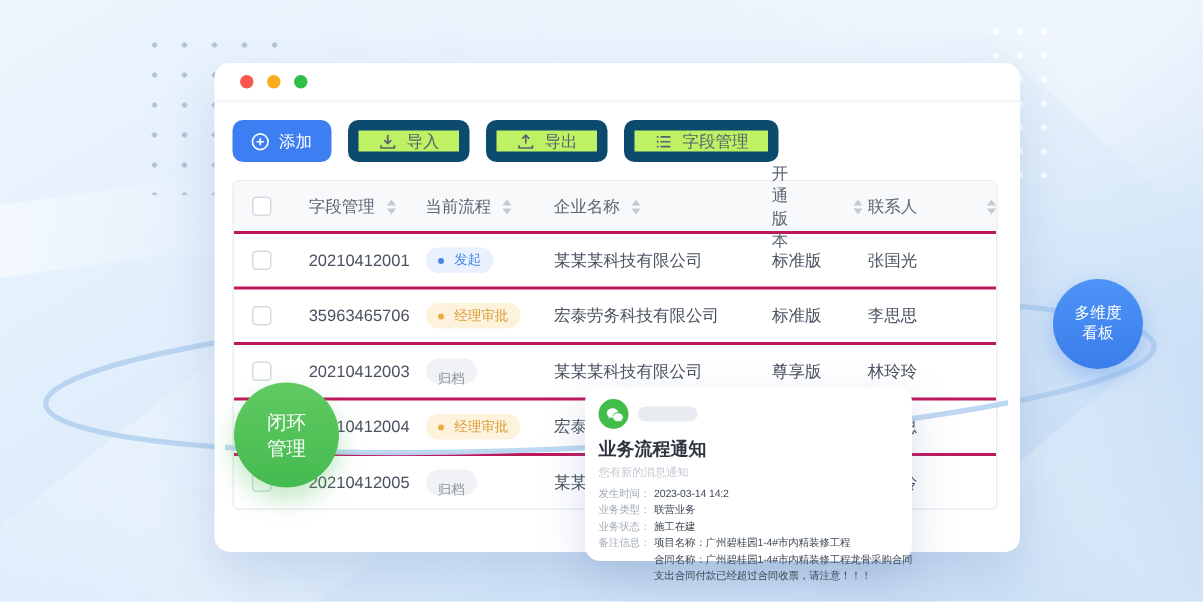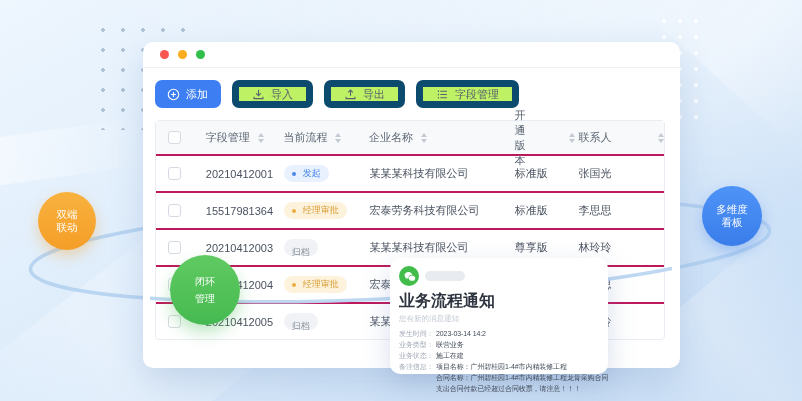--- a/index.html
+++ b/index.html
@@ -64,33 +64,33 @@
   .b-orange { background:#fdf3dc; color:#d99c35; } .b-orange .dot { background:#e8ae3f; }
   .b-gray { background:#f0f2f5; color:#8b939e;flex-direction:column; } .b-gray .dot { background:#a4abb5; }
 
   
   .circle { position:absolute; z-index:4; border-radius:50%; display:flex; flex-direction:column;
     align-items:center; justify-content:center; color:#fff; text-align:center; }
   .c-left  { left:38px;  top:192px; width:58px; height:58px; font-size:10.5px; line-height:13px;
              background:linear-gradient(180deg,#f9b23f,#f49e27); box-shadow:0 6px 14px rgba(244,160,40,.35); }
   .c-right { left:702px; top:186px; width:60px; height:60px; font-size:10.5px; line-height:13px;
              background:linear-gradient(180deg,#4e93f7,#3a7deb); box-shadow:0 6px 14px rgba(70,130,235,.35); }
-  .c-green { left:170px; top:255px; width:70px; height:70px; font-size:10px; line-height:17px;
+  .c-green { left:156px; top:255px; width:70px; height:70px; font-size:13px; line-height:17px;
              background:linear-gradient(180deg,#60ca61,#45ba50); box-shadow:0 8px 16px rgba(80,190,95,.35); }
   .c-red   { left:479px; top:273px; width:56px; height:56px; font-size:12px; line-height:15px;
              background:linear-gradient(180deg,#f98c82,#f4756c); box-shadow:0 8px 16px rgba(245,125,115,.35); }
 
   
   .popup { position:absolute; z-index:4; left:390px; top:258px; width:218px; height:116px;
     background:#fff; border-radius:10px; box-shadow:0 10px 28px rgba(95,125,175,.25); padding:8px 8px 6px 9px; }
   .popup-head { display:flex; align-items:center; gap:6px; }
   .wx { width:20px; height:20px; border-radius:50%; background:#43bd4a; display:flex;
     align-items:center; justify-content:center; }
   .pill { width:40px; height:10px; border-radius:5px; background:#e8ecf1; }
-  .p-title { margin-top:5px; font-size:16px; font-weight:bold; color:#2f3540; }
+  .p-title { margin-top:5px; font-size:12px; font-weight:bold; color:#2f3540; }
   .p-sub { margin-top:2px; font-size:7.5px; color:#c2c9d3; }
   .p-fields { margin-top:4px; }
   .p-row { display:flex; font-size:7px; line-height:11px; letter-spacing:-0.1px; white-space:nowrap; }
   .p-label { width:37px; flex-shrink:0; color:#a3abb8; }
   .p-value { color:#414a58; }
 </style>
 </head>
 <body>
 
 <div id="canvas">
@@ -207,21 +207,21 @@
           </div>
         <div class="td c3">某某某科技有限公司</div>
         <div class="td c4">标准版</div>
         <div class="td c5">张国光</div>
       </div>
 
       <div class="tr">
         <div class="td c0">
             <span class="cbx"></span>
           </div>
-        <div class="td c1">15517981364</div>
+        <div class="td c1">35963465706</div>
         <div class="td c2">
             <span class="badge b-orange">
               <span class="dot"></span>
               <span>经理审批</span>
             </span>
           </div>
         <div class="td c3">宏泰劳务科技有限公司</div>
         <div class="td c4">标准版</div>
         <div class="td c5">李思思</div>
       </div>
@@ -280,24 +280,20 @@
     <defs>
         <clipPath id="arcclip">
           <rect x="150" y="260" width="522" height="141"></rect>
         </clipPath>
       </defs>
     <g clip-path="url(#arcclip)">
       <ellipse cx="400" cy="250" rx="370" ry="48" transform="rotate(-3 400 250)" fill="none" stroke="#bcd6f1" stroke-opacity="0.95" stroke-width="3.5"></ellipse>
     </g>
   </svg>
 
-  <div class="circle c-left">
-    <span>双端</span>
-    <span>联动</span>
-  </div>
   <div class="circle c-right">
     <span>多维度</span>
     <span>看板</span>
   </div>
   <div class="circle c-green">
     <span>闭环</span>
     <span>管理</span>
   </div>
   <div class="circle c-red">
     <span>风险</span>

